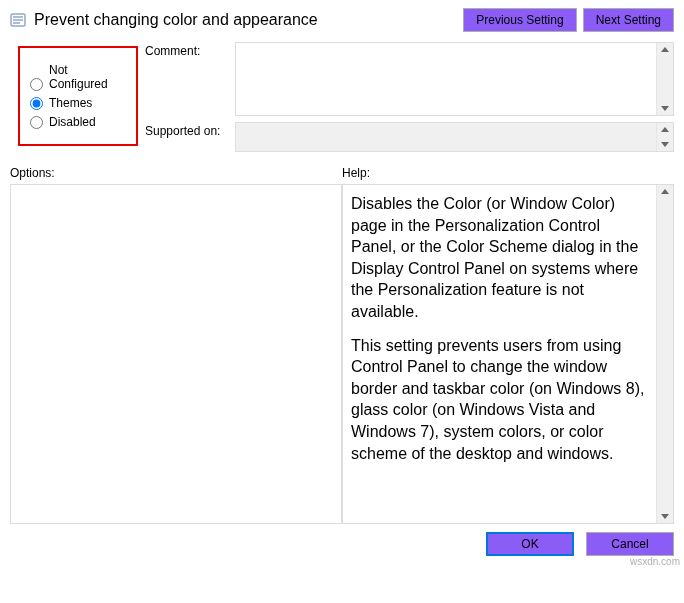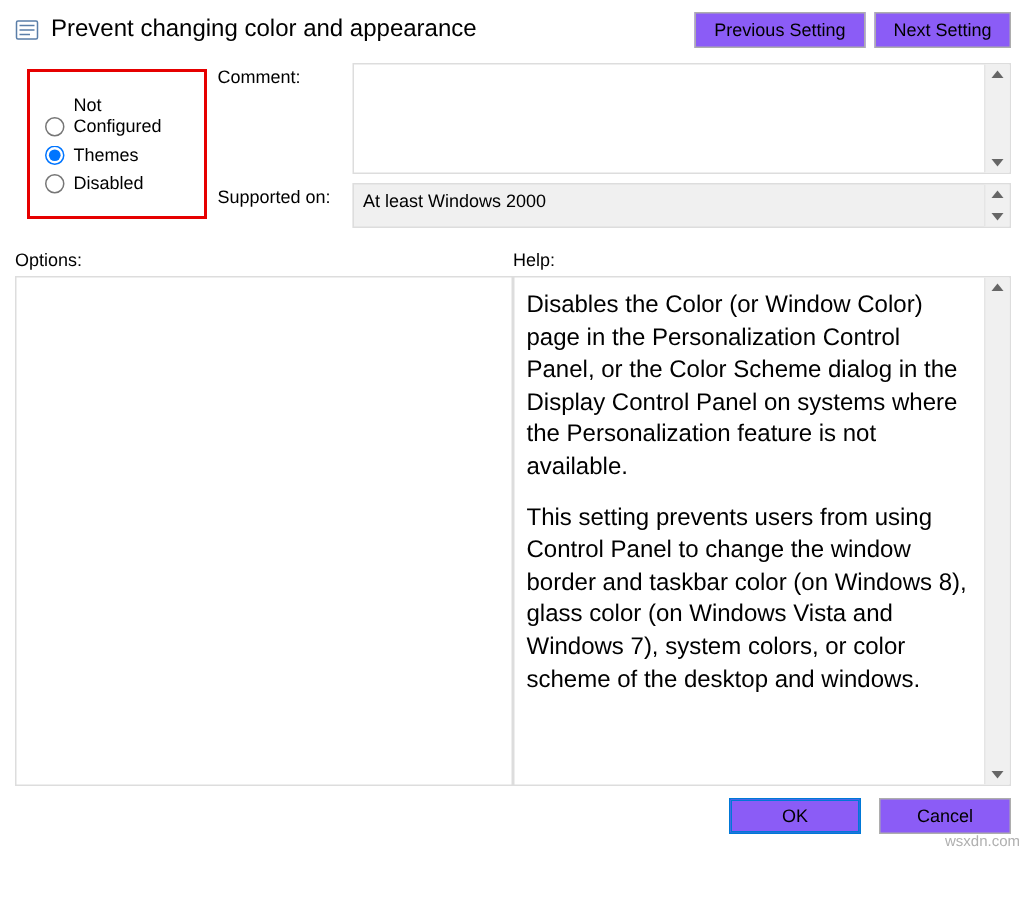--- a/index.html
+++ b/index.html
@@ -174,21 +174,20 @@
     <div class="label-field">
       <div class="field-label">Comment:</div>
       <div class="sunken tall">
         <span></span>
         <div class="scroll-stub"></div>
       </div>
     </div>
     <div class="label-field">
       <div class="field-label">Supported on:</div>
       <div class="sunken small readonly">
-        <span>At least Windows 2000</span>
         <div class="scroll-stub"></div>
       </div>
     </div>
   </div>
 </div>
 
 <div class="panels">
   <div class="panel-col">
     <div class="panel-label">Options:</div>
     <div class="panel-box"></div>

